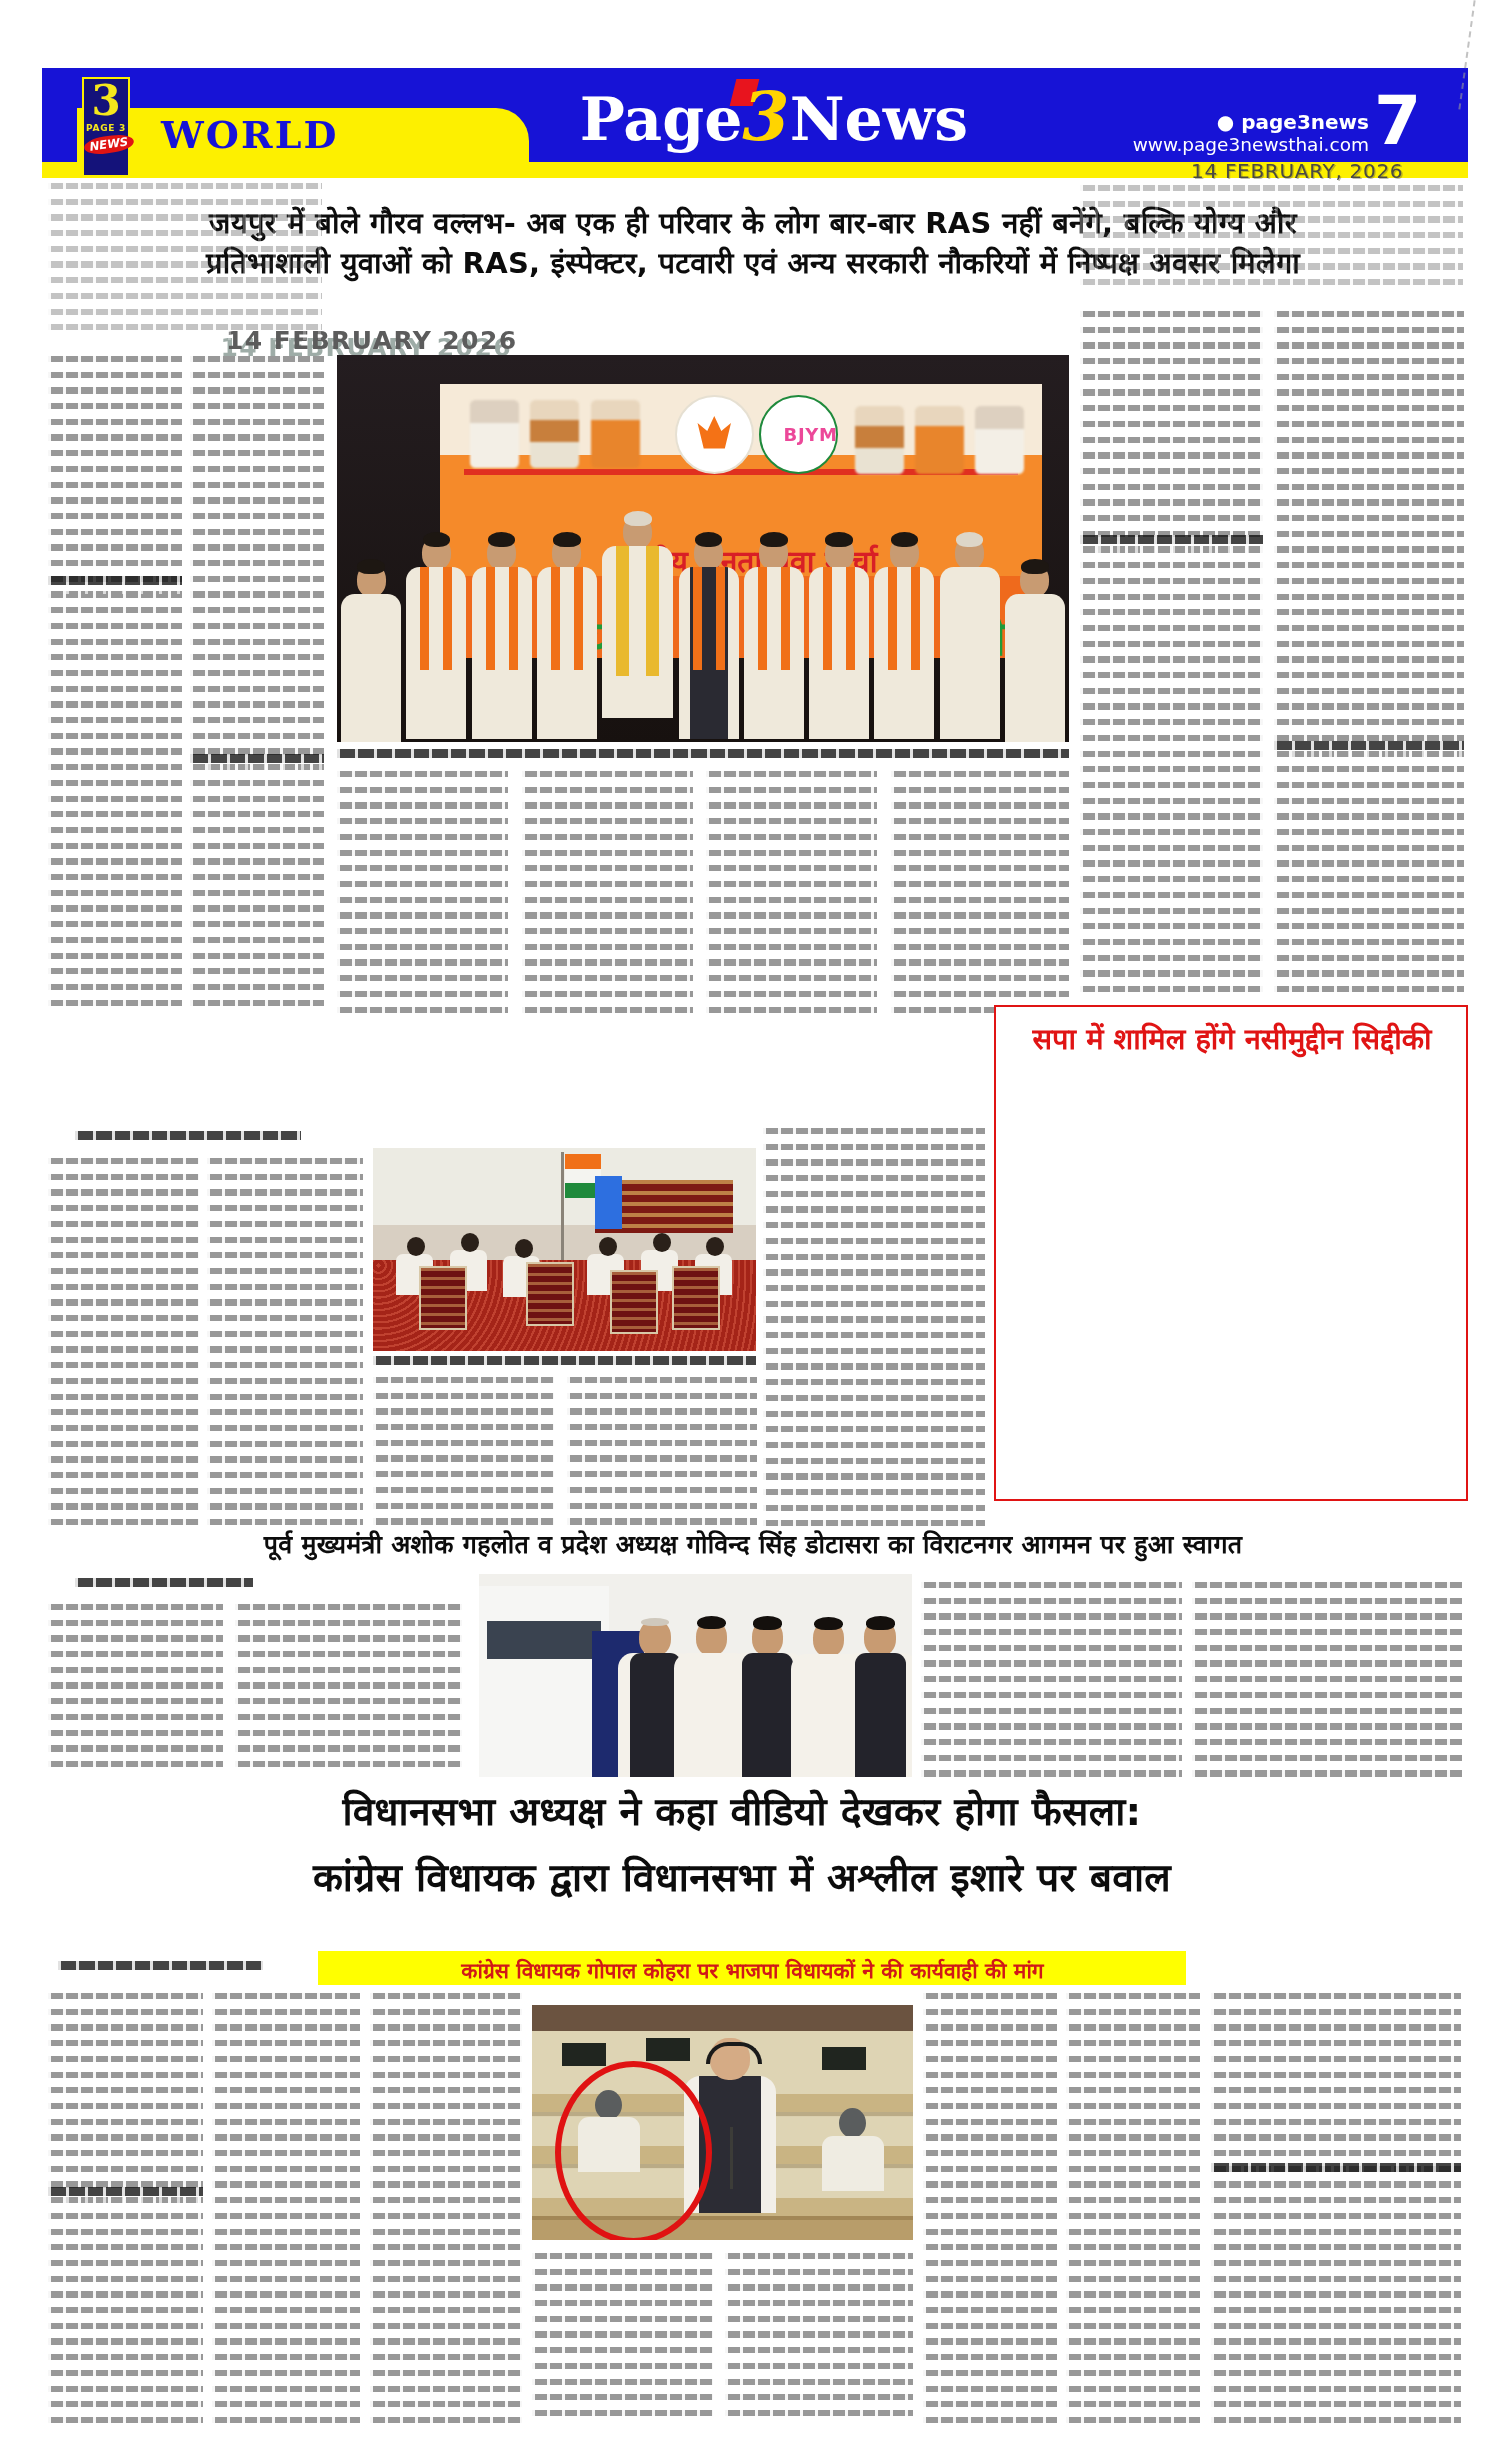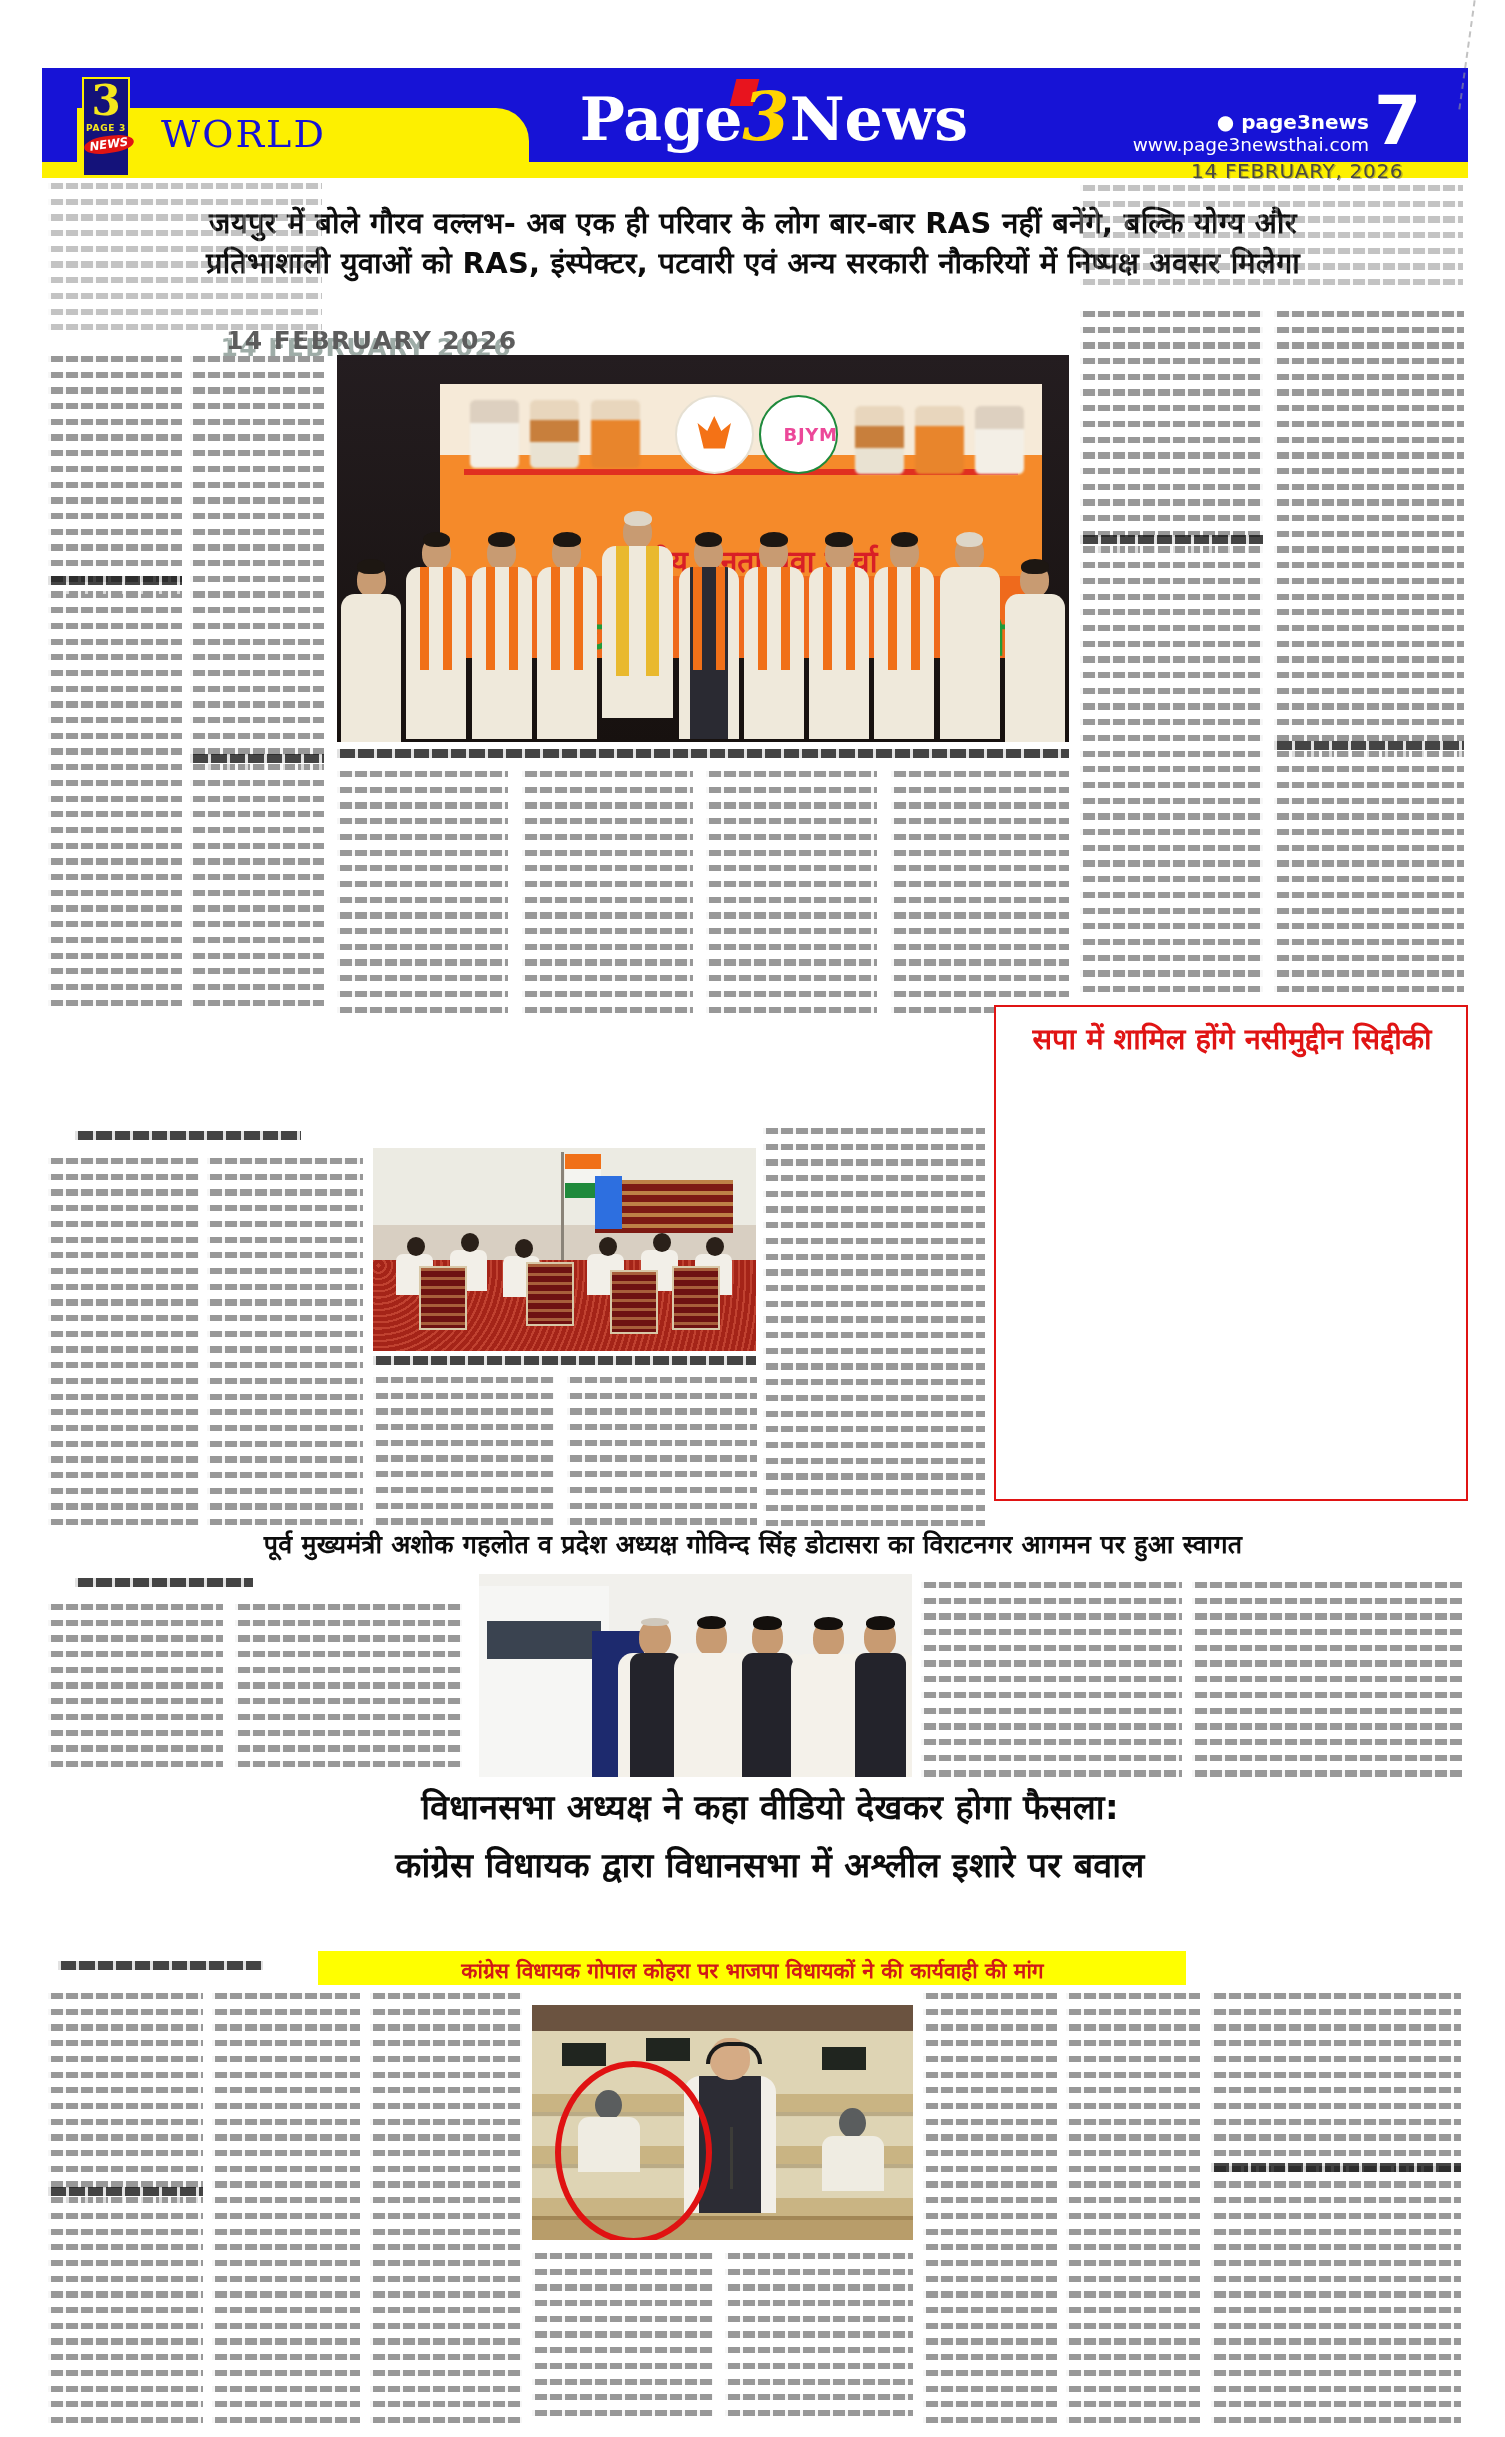--- a/index.html
+++ b/index.html
@@ -13,21 +13,21 @@
   .hdr-yellow-left{left:77px;top:108px;width:452px;height:68px;background:#fdf000;
                    border-top-right-radius:33px;}
   .logo-box{left:82px;top:77px;width:48px;height:100px;background:#14127a;
             border:2.1px solid #fdf000;box-sizing:border-box;text-align:center;z-index:5;}
   .logo-digit{color:#f5e71c;font-size:42px;font-weight:bold;line-height:44px;
               font-family:"DejaVu Serif",serif;}
   .logo-caption{color:#f5e71c;font-size:9px;font-weight:bold;letter-spacing:0.7px;}
   .logo-news{display:inline-block;margin-top:2.7px;background:#e01414;color:#ffffff;
              font-size:11.6px;font-weight:bold;font-style:italic;padding:1.4px 5.5px;
              border-radius:50%/60%;transform:rotate(-8deg);}
-  .world-label{left:161px;top:112px;width:287px;color:#1713d6;font-size:38px;font-weight:normal;
+  .world-label{left:161px;top:112px;width:287px;color:#1713d6;font-size:38px;font-weight:bold;
                font-family:"DejaVu Serif",serif;letter-spacing:2.1px;z-index:4;}
   .masthead{left:548px;top:79px;width:452px;text-align:center;color:#ffffff;
             font-family:"DejaVu Serif",serif;font-weight:bold;font-size:60px;line-height:75px;z-index:4;}
   .masthead .d3{color:#ffd400;font-style:italic;position:relative;font-size:68px;}
   .masthead .d3::before{content:"";position:absolute;left:-9.6px;top:2.7px;width:23px;height:27px;
             background:#e8141e;transform:skewX(-14deg);z-index:-1;}
   .hdr-right{left:1109px;top:110px;width:260px;text-align:right;color:#ffffff;z-index:4;}
   .hdr-social{font-size:20px;font-weight:bold;}
   .hdr-site{font-size:18.5px;font-weight:normal;}
   .page-num{left:1374px;top:81px;width:82px;color:#ffffff;font-size:68px;font-weight:bold;z-index:4;}
@@ -35,21 +35,21 @@
             letter-spacing:0.7px;z-index:6;text-shadow:1.4px 1.4px 0 rgba(90,90,60,.4);}
   .fold-mark{left:1466px;top:0px;width:1.4px;height:110px;border-left:2.1px dashed #9a9a9a;
              transform:rotate(8deg);opacity:.6;}
 
   
   .headline{color:#0c0c0c;font-weight:bold;text-align:center;line-height:1.38;
             filter:blur(0.2px);letter-spacing:0.3px;}
   .hl-lead{left:65px;top:203px;width:1376px;font-size:29px;}
   .hl-nsui{left:65px;top:1017px;width:910px;font-size:29px;text-align:left;padding-left:27px;}
   .hl-gehlot{left:65px;top:1528px;width:1376px;font-size:25px;}
-  .hl-assembly{left:82px;top:1779px;width:1376px;font-size:34px;line-height:1.7;}
+  .hl-assembly{left:54px;top:1779px;width:1376px;font-size:39px;line-height:1.7;}
   .ghost-date{left:226px;top:326px;width:479px;color:#5c5c5c;font-size:25px;font-weight:bold;
               letter-spacing:1.4px;filter:blur(0.7px);text-shadow:-5.5px 6.8px 0 rgba(40,70,60,.45);}
 
   
   .nz{position:absolute;opacity:.52;filter:blur(0.3px);
       background-image:
         repeating-linear-gradient(to right, rgba(255,255,255,.92) 0 3.4px, rgba(255,255,255,0) 3.4px 15px),
         repeating-linear-gradient(to bottom, #3c3c3c 0 6.2px, transparent 6.2px 15.7px);}
   .nz-light{opacity:.30;}
   .nz-bold{position:absolute;opacity:.78;filter:blur(0.3px);

